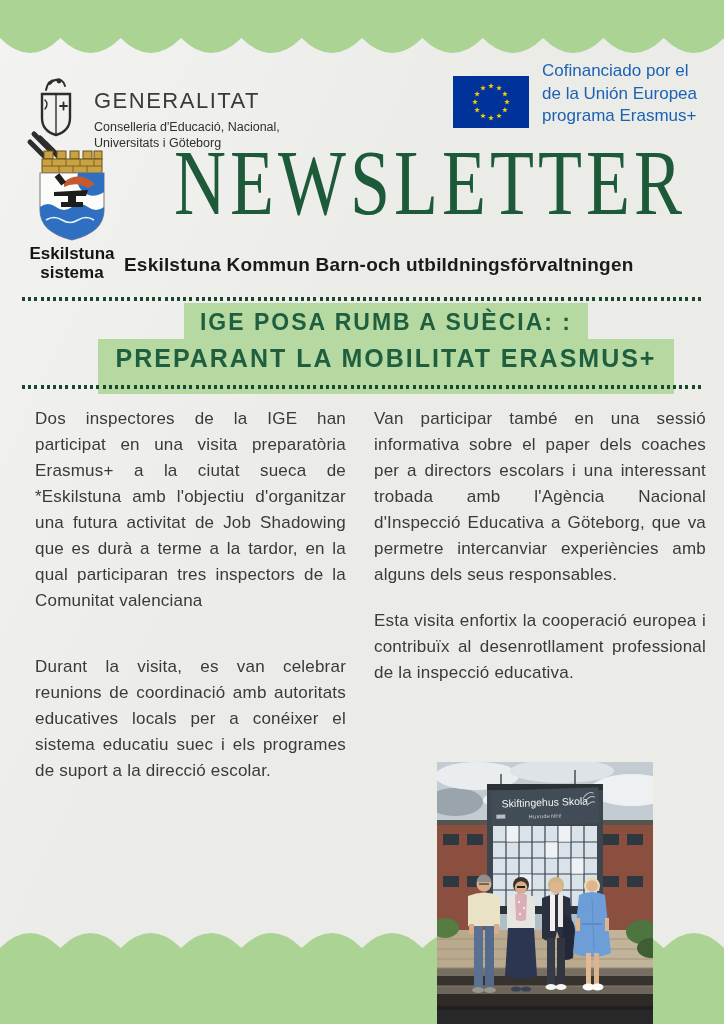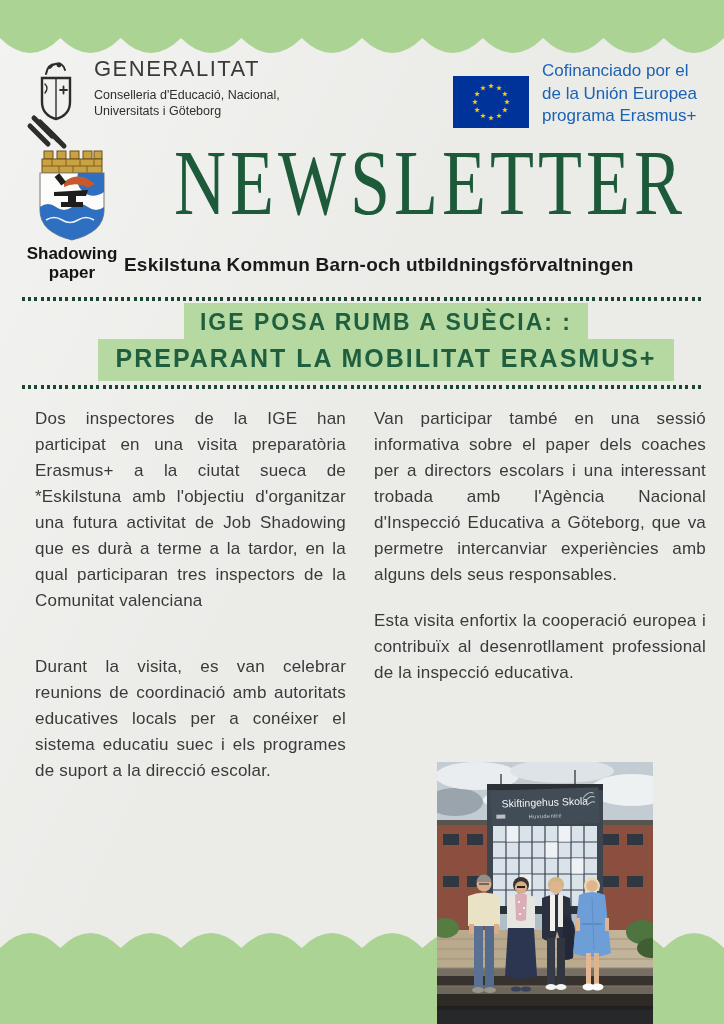--- a/index.html
+++ b/index.html
@@ -6,21 +6,21 @@
   .page{
     position:relative;width:724px;height:1024px;overflow:hidden;
     background:linear-gradient(115deg, rgba(255,255,255,.4) 0%, rgba(255,255,255,0) 45%), #ebebe8;
     font-family:"Liberation Sans", sans-serif;
   }
   .wave{position:absolute;left:0;width:724px;}
   .wave-top{top:0;height:60px;z-index:1;}
   .wave-bottom{bottom:0;height:104px;z-index:1;}
 
   
-  .gva{position:absolute;top:56px;left:26px;display:flex;align-items:flex-start;z-index:2;}
+  .gva{position:absolute;top:72px;left:26px;display:flex;align-items:center;z-index:2;}
   .gva-text{margin-left:10px;color:#343434;}
   .gva-title{font-size:22px;letter-spacing:1.5px;font-weight:500;line-height:25px;color:#3a3a3a;}
   .gva-dept{margin-top:6px;font-size:12.5px;line-height:16px;color:#2f2f2f;}
 
   .eu{position:absolute;top:60px;left:453px;display:flex;align-items:flex-end;z-index:2;}
   .eu-text{margin-left:13px;color:#1b62b5;font-size:17px;line-height:22.5px;font-weight:500;}
 
   .esk{position:absolute;top:150px;left:22px;width:100px;text-align:center;z-index:2;}
   .esk-name{margin-top:2px;font-weight:700;font-size:17px;line-height:19px;color:#141414;}
 
@@ -33,21 +33,21 @@
   .subtitle{position:absolute;top:254px;left:124px;z-index:2;
     font-size:19px;font-weight:700;color:#1a1a1a;letter-spacing:.2px;}
 
   .dotted{position:absolute;left:22px;width:682px;height:4px;z-index:2;
     background:repeating-linear-gradient(90deg,#1b4630 0 3px,transparent 3px 6.2px);}
   .d1{top:297px;} .d2{top:385px;}
 
   .banner{position:absolute;top:303px;left:0;width:724px;text-align:center;z-index:2;line-height:0;}
   .banner .hl{display:inline-block;background:#b5d9a0;color:#1f5f40;font-weight:700;margin-left:48px;}
   .hl1{font-size:23px;letter-spacing:2px;line-height:30px;padding:4px 16px 2px;}
-  .hl2{font-size:25px;letter-spacing:2px;line-height:32px;padding:3px 18px 7px;margin-top:0;}
+  .hl2{font-size:25px;letter-spacing:2px;line-height:32px;padding:3px 18px 20px;margin-top:0;}
 
   .col{position:absolute;top:406px;z-index:2;color:#3a3a3a;font-size:17px;line-height:26px;
     letter-spacing:.2px;text-align:justify;}
   .col p{margin:0;}
   .col-left{left:35px;width:311px;}
   .col-left p + p{margin-top:40px;}
   .col-right{left:374px;width:332px;}
   .col-right p + p{margin-top:20px;}
 
   .photo{position:absolute;top:762px;left:437px;width:216px;height:262px;z-index:5;overflow:hidden;}
@@ -136,22 +136,22 @@
       </g>
       <path d="M12,23 H76 V60 Q76,82 44,90 Q12,82 12,60 Z" fill="#fcfcfa" stroke="#8a8a8a" stroke-width="1.2"></path>
       <path d="M50,23 H76 V42 Q64,50 54,41 Q47,33 50,23 Z" fill="#2f6fc1"></path>
       <path d="M12,57 q8,-6 16,0 q8,6 16,0 q8,-6 16,0 q8,6 16,0 V60 Q76,82 44,90 Q12,82 12,60 Z" fill="#2f6fc1"></path>
       <path d="M18,70 q8,-5 16,0 q8,5 16,0 q8,-5 16,0" stroke="#e8f0fa" stroke-width="1.6" fill="none"></path>
       <path d="M36,32 q12,-9 24,-3 l7,5 -7,4 q-12,-7 -24,-1 z" fill="#c65a2e"></path>
       <rect x="29" y="24" width="6" height="11" fill="#1d1d1d" transform="rotate(-38 32 29)"></rect>
       <path d="M26,42 L60,40 L58,46 L48,46 L48,52 L55,52 L55,57 L33,57 L33,52 L40,52 L40,46 L26,46 Z" fill="#1d1d1d"></path>
     </svg>
     <div class="esk-name">
-      <div>Shadowing</div>
-      <div>paper</div>
+      <div>Eskilstuna</div>
+      <div>sistema</div>
     </div>
   </div>
 
   <h1 class="masthead">NEWSLETTER</h1>
   <div class="subtitle">Eskilstuna Kommun Barn-och utbildningsförvaltningen</div>
 
   <div class="dotted d1"></div>
   <div class="banner">
     <span class="hl hl1">IGE POSA RUMB A SUÈCIA: :</span><br>
     <span class="hl hl2">PREPARANT LA MOBILITAT ERASMUS+</span>

